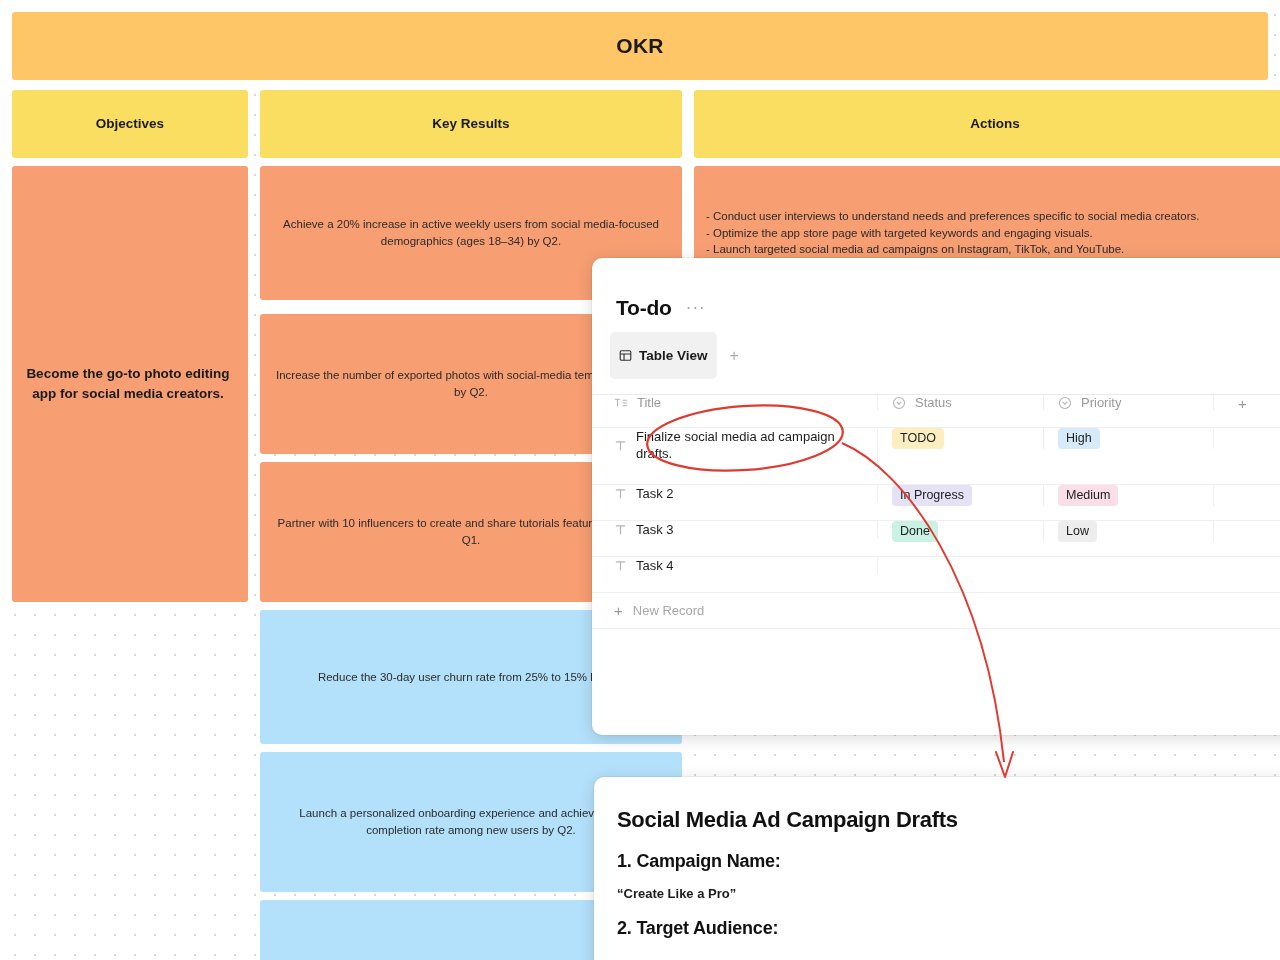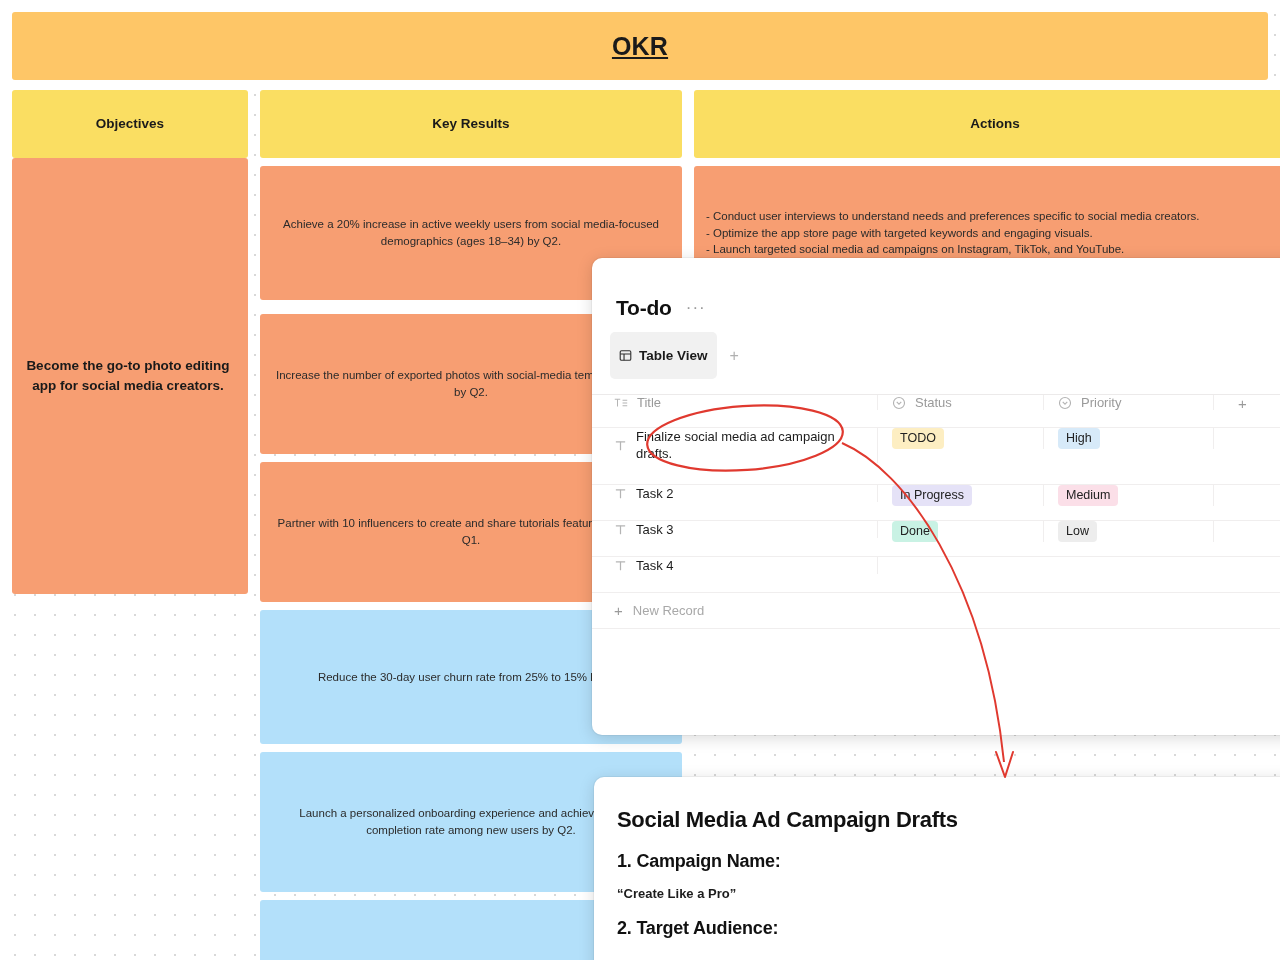--- a/index.html
+++ b/index.html
@@ -41,25 +41,24 @@
     display: flex;
     align-items: center;
     justify-content: center;
     text-align: center;
     padding: 10px 14px;
     line-height: 1.45;
   }
 
   .title-card {
     background: #fec667;
-    font-size: 25px;
+    font-size: 21px;
     font-weight: 700;
     color: #1a1a1a;
     letter-spacing: .2px;
-    text-decoration: underline;
   }
 
   .col-head {
     background: #fade62;
     font-size: 13.5px;
     font-weight: 700;
     color: #1a1a1a;
   }
 
   .obj-card {
@@ -261,21 +260,21 @@
   <div class="card col-head" style="left:12px; top:90px; width:236px; height:68px;">
     <span>Objectives</span>
   </div>
   <div class="card col-head" style="left:260px; top:90px; width:422px; height:68px;">
     <span>Key Results</span>
   </div>
   <div class="card col-head" style="left:694px; top:90px; width:602px; height:68px;">
     <span>Actions</span>
   </div>
 
-  <div class="card obj-card sal" style="left:12px; top:158px; width:236px; height:436px;padding-left:10px;">
+  <div class="card obj-card sal" style="left:12px; top:166px; width:236px; height:436px;padding-left:10px;">
     <span>Become the go-to photo editing app for social media creators.</span>
   </div>
 
   <div class="card kr-card sal" style="left:260px; top:166px; width:422px; height:134px;">
     <span>Achieve a 20% increase in active weekly users from social media-focused demographics (ages 18–34) by Q2.</span>
   </div>
   <div class="card kr-card sal" style="left:260px; top:314px; width:422px; height:140px;">
     <span>Increase the number of exported photos with social-media templates by 50% by Q2.</span>
   </div>
   <div class="card kr-card sal" style="left:260px; top:462px; width:422px; height:140px;">

